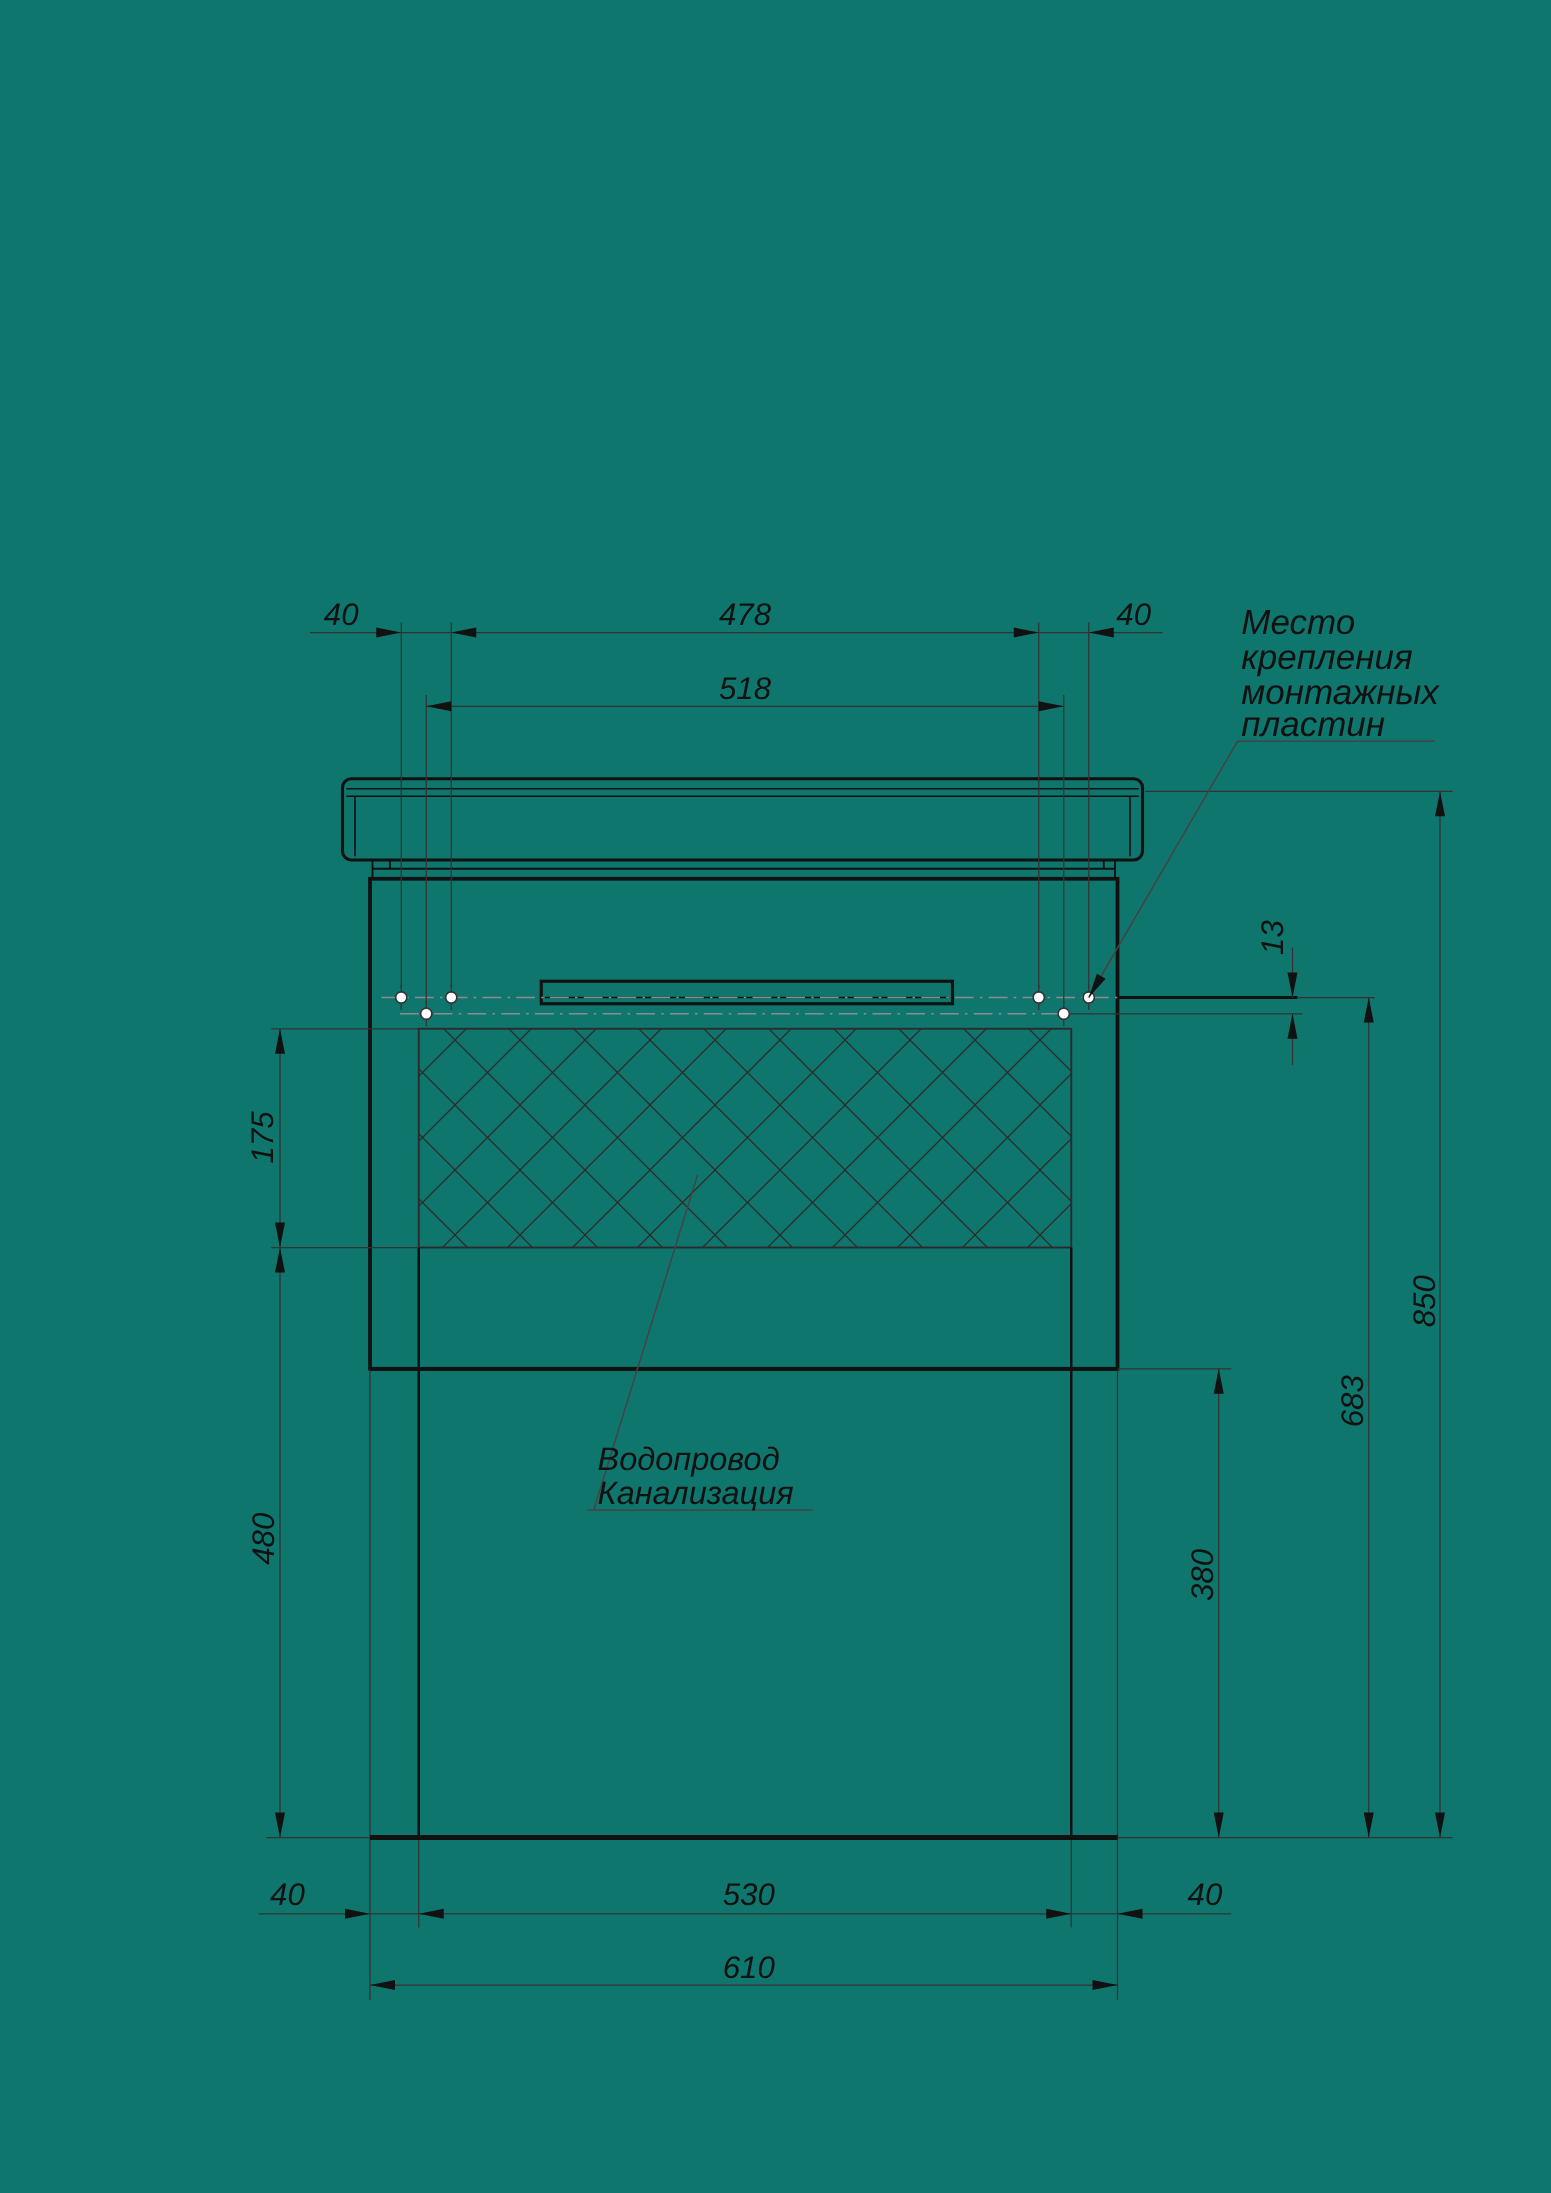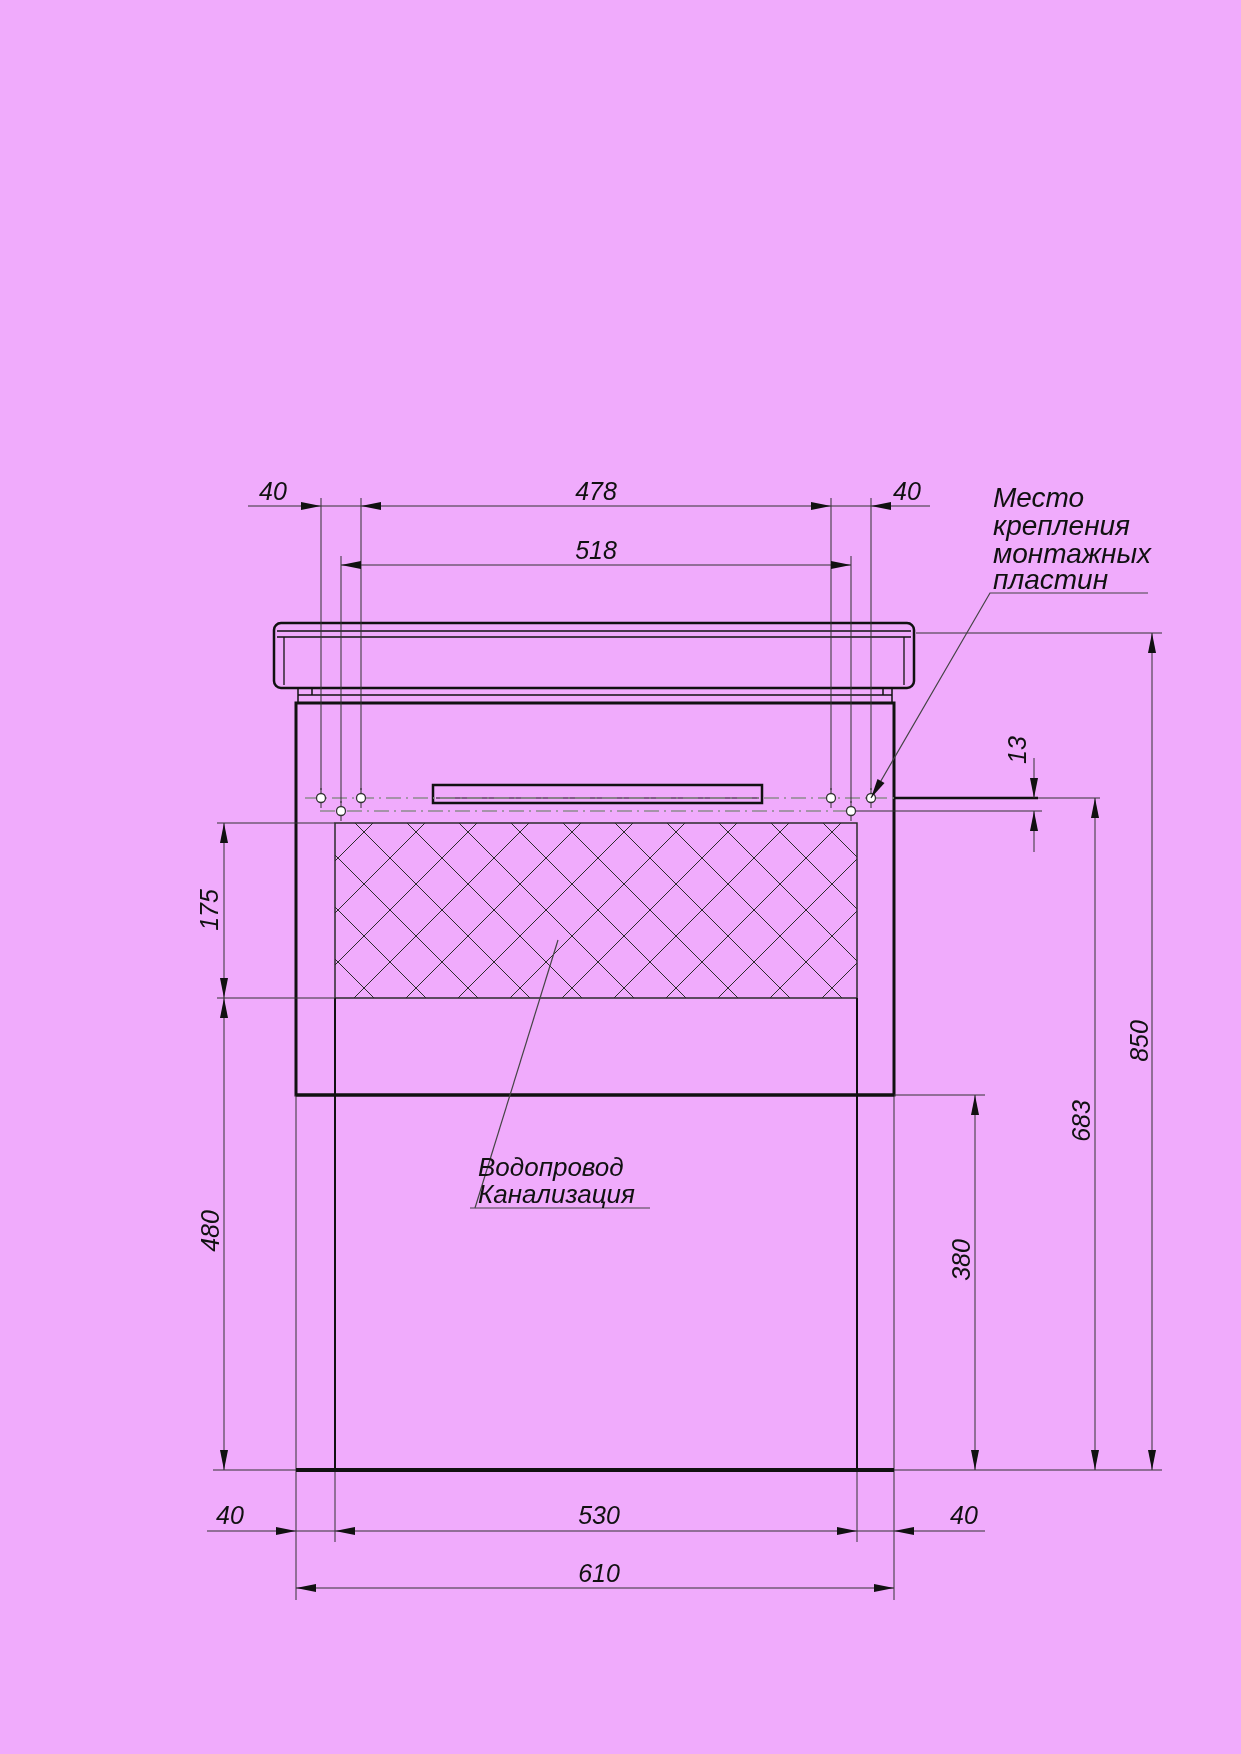--- a/index.html
+++ b/index.html
@@ -1,16 +1,16 @@
 <!DOCTYPE html>
 <html><head>
 <meta charset="utf-8">
 <style>
   html,body{margin:0;padding:0;background:#ffffff;}
-  .page{width:1241px;height:1754px;background:#f0abfc;position:relative;overflow:hidden;}
+  .page{width:1241px;height:1754px;background:#0f766e;position:relative;overflow:hidden;}
   svg{display:block;}
   svg text{font-family:"Liberation Sans", sans-serif;font-style:italic;fill:#111111;}
   .dim-text{font-size:25px;}
   .callout-text{font-size:28px;}
   .callout-text-sm{font-size:26px;}
   .outline{stroke:#111111;fill:none;}
   .thin{stroke:#333333;stroke-width:1;fill:none;}
   .dimline{stroke:#333333;stroke-width:1;fill:none;}
   .centerline{stroke:#8c8c8c;stroke-width:1.3;fill:none;stroke-dasharray:15 5 2 5;}
   .arrow{fill:#111111;stroke:none;}

